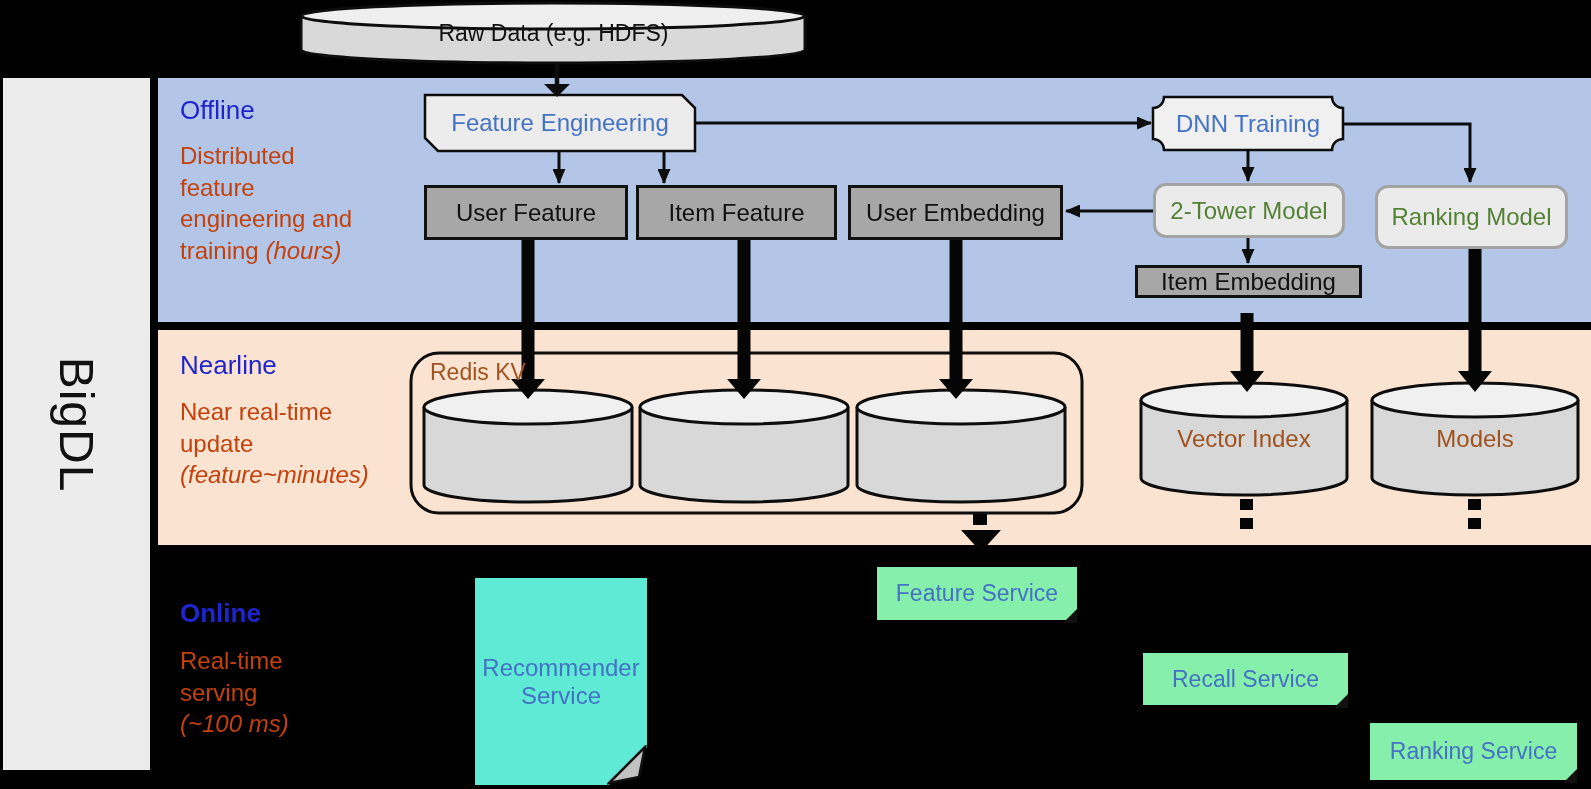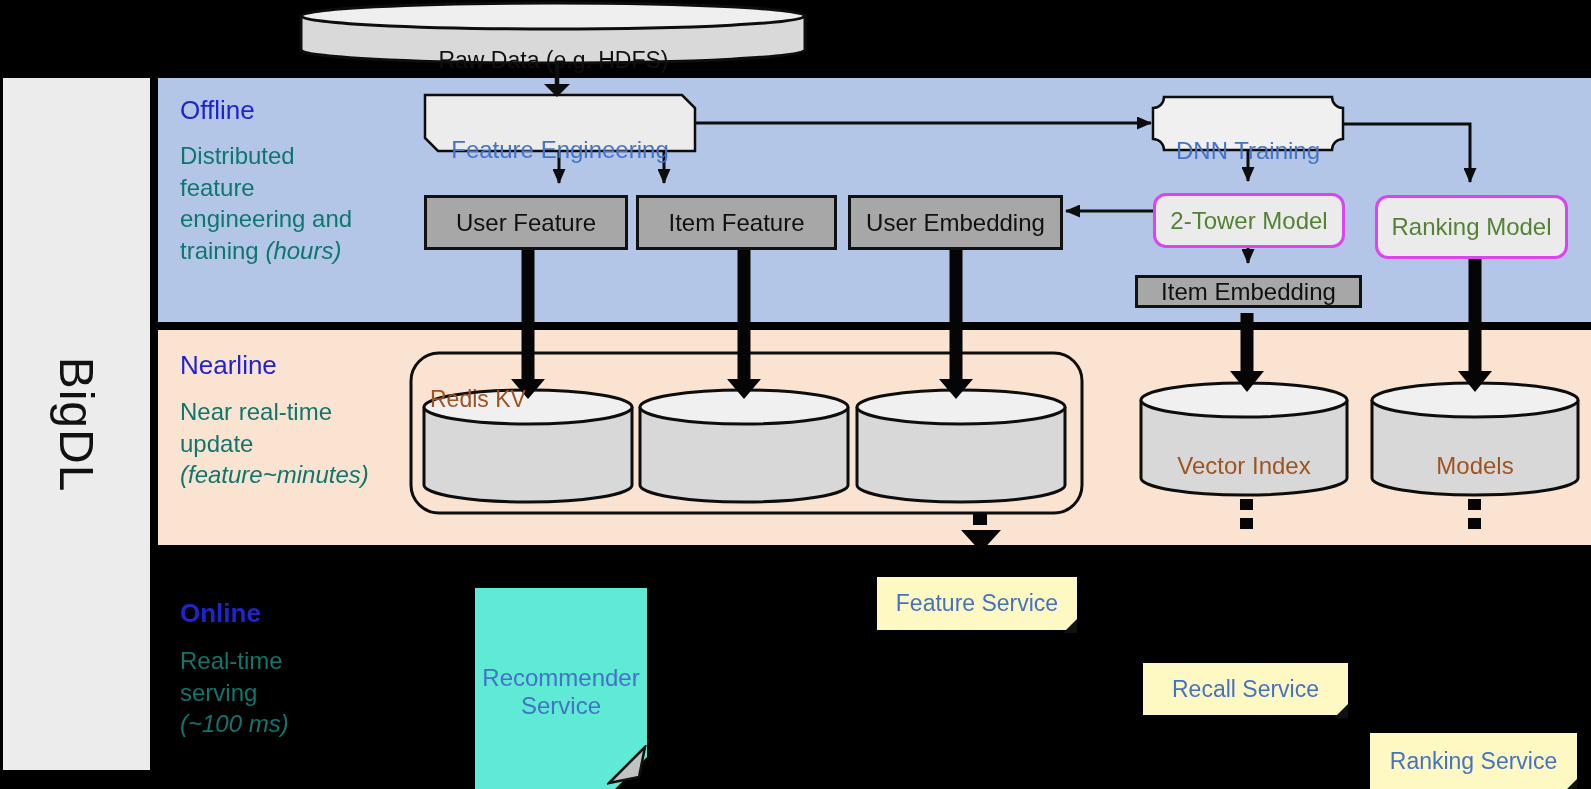--- a/index.html
+++ b/index.html
@@ -6,38 +6,38 @@
   #stage{position:relative;width:1591px;height:789px;background:#000;overflow:hidden;
          font-family:"Liberation Sans", sans-serif;}
   .band{position:absolute;left:158px;width:1433px;}
   .band.offline{top:78px;height:244px;background:#B3C6E8;}
   .band.nearline{top:330px;height:215px;background:#FBE3D1;}
   .sidebar{position:absolute;left:3px;top:78px;width:147px;height:692px;background:#ECECEC;
            display:flex;align-items:center;justify-content:center;}
   .sidebar span{transform:rotate(90deg);font-size:48px;color:#111;letter-spacing:1px;white-space:nowrap;}
   .section-title{position:absolute;font-size:26px;color:#1F24CC;}
   .section-title.bold{font-weight:bold;}
-  .section-desc{position:absolute;font-size:24px;line-height:1.32;color:#0f766e;white-space:pre-line;}
+  .section-desc{position:absolute;font-size:24px;line-height:1.32;color:#c2410c;white-space:pre-line;}
   .section-desc .it{font-style:italic;}
   .flexc{display:flex;align-items:center;justify-content:center;text-align:center;}
   .gray-box{position:absolute;background:#A7A7A7;border:3px solid #111;box-sizing:border-box;
             font-size:24px;color:#101010;}
-  .rounded-box{position:absolute;background:#EBEBEB;border:3px solid #d946ef;box-sizing:border-box;
+  .rounded-box{position:absolute;background:#EBEBEB;border:3px solid #a3a3a3;box-sizing:border-box;
             border-radius:13px;font-size:24px;color:#548235;}
-  .shape-label{position:absolute;font-size:24px;color:#4472C4;margin-top:27px;}
+  .shape-label{position:absolute;font-size:24px;color:#4472C4;}
   .brown{color:#A0521F;}
-  .service{position:absolute;background:#fef9c3;color:#4472C4;font-size:23px;}
+  .service{position:absolute;background:#86efac;color:#4472C4;font-size:23px;}
   .fold{position:absolute;right:0;bottom:-3px;width:14px;height:14px;background:#111;
         clip-path:polygon(100% 0,100% 100%,0 100%);}
   .doc{position:absolute;left:475px;top:578px;width:172px;height:207px;background:#5eead4;
        clip-path:polygon(0 0,100% 0,100% calc(100% - 38px),calc(100% - 38px) 100%,0 100%);
        font-size:24px;color:#4472C4;}
   .doc-fold{position:absolute;left:607px;top:745px;}
   svg.overlay{position:absolute;left:0;top:0;pointer-events:none;}
-  .z2{z-index:2;} .z3{z-index:3;margin-top:10px;} .z4{z-index:4;}
+  .z2{z-index:2;} .z3{z-index:3;} .z4{z-index:4;}
 </style>
 </head>
 <body>
 
 <div id="stage">
 
   <div class="band offline"></div>
   <div class="band nearline"></div>
 
   <div class="sidebar">

